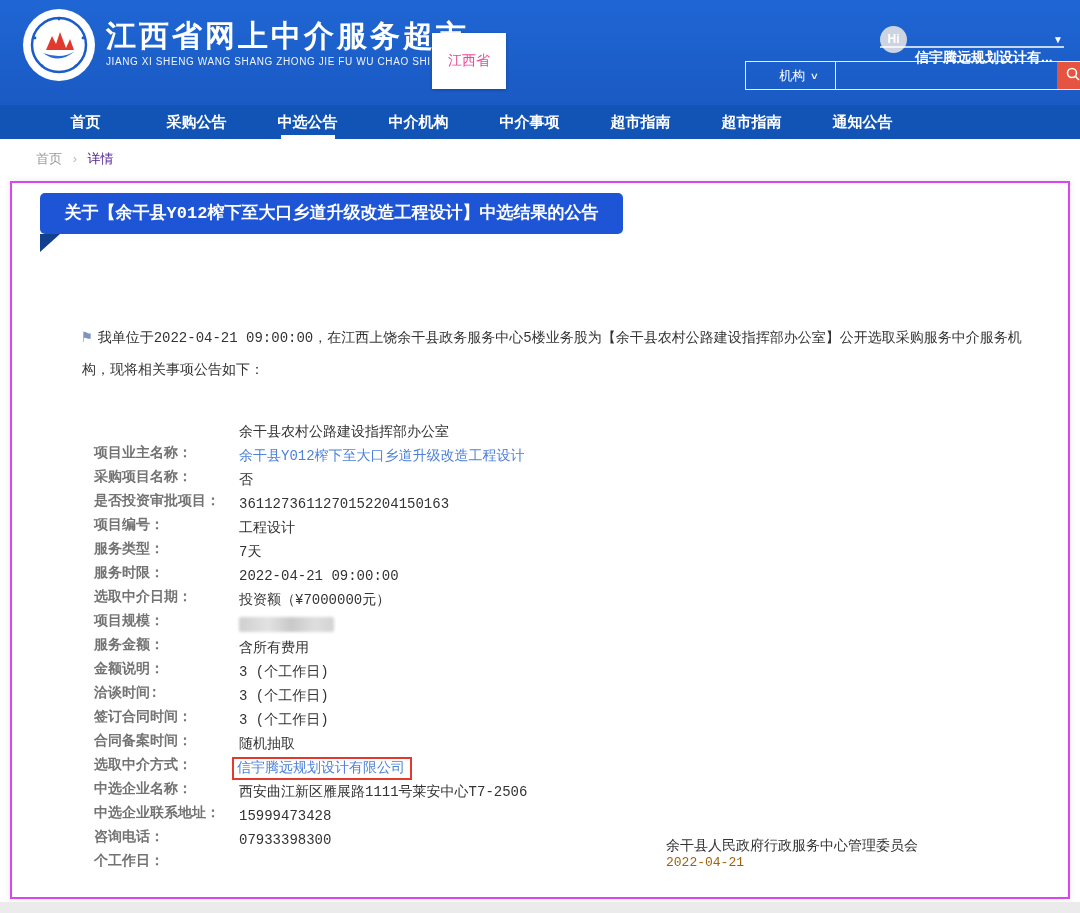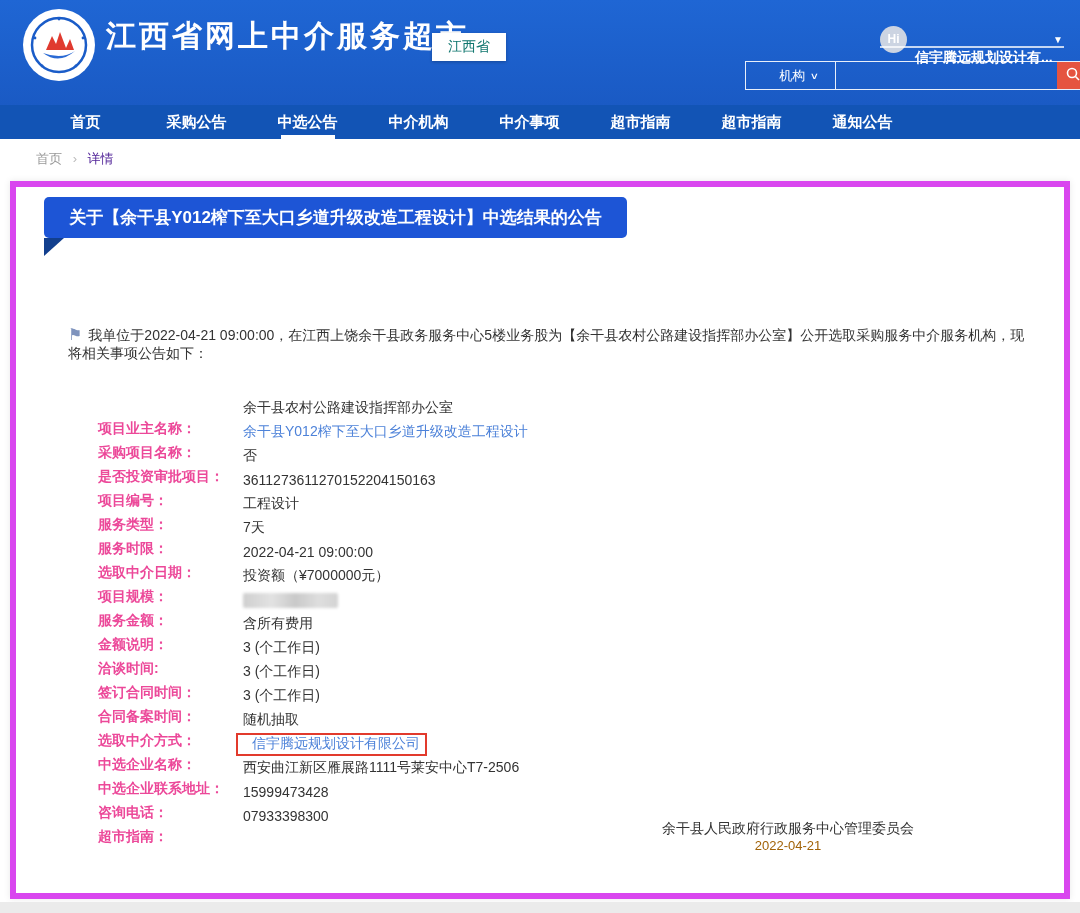--- a/index.html
+++ b/index.html
@@ -6,22 +6,22 @@
   html,body { width:1080px; height:913px; }
   body { font-family:"Liberation Sans","DejaVu Sans",sans-serif; background:#fff; color:#333; }
   .page { position:relative; width:1080px; height:913px; overflow:hidden; background:#fff; }
 
   
   .hdr { position:relative; height:105px; background:linear-gradient(180deg,#1f66d4 0%,#1a5ac4 100%); }
   .logo { position:absolute; left:22px; top:8px; width:74px; height:74px; }
   .title-block { position:absolute; left:106px; top:19px; color:#fff; }
   .site-title { font-size:30px; font-weight:bold; letter-spacing:3px; line-height:34px; }
   .site-subtitle { font-size:10px; letter-spacing:.6px; opacity:.92; margin-top:3px; }
-  .region { position:absolute; left:432px; top:33px; background:#fff; color:#0f766e; border:none;
-            font-size:14px; padding:5px 16px; box-shadow:0 1px 3px rgba(0,0,0,.25); cursor:pointer; }
+  .region { position:absolute; left:432px; top:33px; background:#fff; color:#ec4899; border:none;
+            font-size:14px; padding:19px 16px; box-shadow:0 1px 3px rgba(0,0,0,.25); cursor:pointer; }
   .user { position:absolute; left:880px; top:11px; display:flex; align-items:center; color:#fff; cursor:pointer; }
   .avatar { width:27px; height:27px; border-radius:50%; background:#ccd4e2; color:#fff; font-size:12px;
             font-weight:bold; display:flex; align-items:center; justify-content:center; }
   .username { font-size:14px; font-weight:bold; margin-left:8px; max-width:130px; white-space:nowrap;margin-top:38px; }
   .user-caret { font-size:10px; margin-left:8px; }
   .user-divider { position:absolute; left:880px; top:46px; width:184px; height:2px; background:rgba(255,255,255,.75); }
   .search { position:absolute; left:745px; top:61px; width:345px; height:29px; display:flex;
             border:1px solid rgba(255,255,255,.9);padding-left:16px; }
   .search-cat { width:74px; display:flex; align-items:center; justify-content:center; gap:6px; color:#fff;
                 font-size:13px; border-right:1px solid rgba(255,255,255,.9); cursor:pointer; }
@@ -36,37 +36,37 @@
   .nav-item.active::after { content:""; position:absolute; left:50%; transform:translateX(-50%);
               bottom:0; width:54px; height:4px; background:#fff; }
 
   
   .breadcrumb { padding:11px 0 9px 36px; font-size:13px; color:#999; }
   .breadcrumb .sep { margin:0 7px; color:#bbb; }
   .breadcrumb .cur { color:#4c1d95; }
 
   
   .card { position:relative; margin:4px 10px 0 10px; height:718px; background:#fff;
-          box-shadow:0 0 7px rgba(0,0,0,.09); border:6px solid #d946ef; }
+          box-shadow:0 0 7px rgba(0,0,0,.09); border:2px solid #d946ef;font-family:Liberation Mono, monospace; }
   .banner { position:relative; margin:10px 0 0 28px; width:583px; height:41px; background:#1d55d6;
             border-radius:5px; color:#fff; font-size:17px; font-weight:bold; text-align:center; line-height:41px; }
   .banner-fold { margin-left:28px; width:0; height:0; border-top:18px solid #123f8e; border-right:20px solid transparent; }
-  .intro { margin:70px 34px 0 52px; font-size:14px; line-height:18px; color:#333; }
+  .intro { margin:70px 34px 0 70px; font-size:14px; line-height:32px; color:#333; }
   .flag-icon { color:#7e93bd; font-size:16px; margin-right:6px; }
 
   .details { margin:34px 0 0 82px; }
   .d-row { display:flex; height:24px; align-items:center; font-size:14px; }
-  .d-lbl { width:145px; font-weight:bold; color:#ec4899; flex:none;margin-top:42px; }
+  .d-lbl { width:145px; font-weight:bold; color:#737373; flex:none;margin-top:42px; }
   .d-val { color:#333; }
   .d-val.link { color:#4d82d9; cursor:pointer; }
-  .boxed { display:inline-block; border:2px solid #e23a2c; padding:0 5px 1px 14px; margin-left:-7px; }
+  .boxed { display:inline-block; border:2px solid #e23a2c; padding:0 5px 1px 3px; margin-left:-7px; }
   .redact { width:95px; height:15px; border-radius:2px;
             background:linear-gradient(90deg,#cfcfcf,#e2e2e2 30%,#c9c9c9 55%,#dedede 80%,#d3d3d3); filter:blur(1.5px); }
 
-  .issuer { position:absolute; right:150px; bottom:40px; text-align:center; font-size:14px; color:#333; }
+  .issuer { position:absolute; right:150px; bottom:27px; font-size:14px; color:#333; }
   .issuer-date { font-size:13px; color:#a16207; }
 
   
   .watermark { position:absolute; left:893px; top:831px; width:175px; height:72px; }
   .wm-emblem { position:absolute; left:0; top:0; }
   .wm-cn { position:absolute; left:66px; top:20px; font-size:21px; font-weight:bold; color:#111;
            letter-spacing:6px; white-space:nowrap; font-family:"Liberation Serif","DejaVu Serif",serif; }
   .wm-en { position:absolute; left:72px; top:48px; font-size:12px; font-weight:bold; color:#111; white-space:nowrap; }
 
   .bottom-strip { position:absolute; left:0; bottom:0; width:100%; height:11px; background:#ebebeb; }
@@ -85,20 +85,21 @@
         <path d="M21 45 Q37 57 53 43 Q40 52 21 45 Z" fill="#2a6ad4"></path>
         <circle cx="37" cy="11" r="1.4" fill="#1a5cc8"></circle>
         <circle cx="13" cy="30" r="1.4" fill="#1a5cc8"></circle>
         <circle cx="61" cy="30" r="1.4" fill="#1a5cc8"></circle>
         <circle cx="20" cy="58" r="1.4" fill="#1a5cc8"></circle>
         <circle cx="54" cy="58" r="1.4" fill="#1a5cc8"></circle>
       </svg>
     </div>
     <div class="title-block">
       <div class="site-title">江西省网上中介服务超市</div>
+      <div class="site-subtitle">JIANG XI SHENG WANG SHANG ZHONG JIE FU WU CHAO SHI</div>
     </div>
     <button class="region">江西省</button>
 
     <div class="user">
       <span class="avatar">Hi</span>
       <span class="username">信宇腾远规划设计有...</span>
       <span class="user-caret">▼</span>
     </div>
     <div class="user-divider"></div>
 
@@ -209,21 +210,21 @@
         </div>
         <div class="d-row">
           <span class="d-lbl">中选企业联系地址：</span>
           <span class="d-val">西安曲江新区雁展路1111号莱安中心T7-2506</span>
         </div>
         <div class="d-row">
           <span class="d-lbl">咨询电话：</span>
           <span class="d-val">15999473428</span>
         </div>
         <div class="d-row">
-          <span class="d-lbl">超市指南：</span>
+          <span class="d-lbl">个工作日：</span>
           <span class="d-val">07933398300</span>
         </div>
       </div>
 
     <div class="issuer">
       <div>余干县人民政府行政服务中心管理委员会</div>
       <div class="issuer-date">2022-04-21</div>
     </div>
   </main>
 

